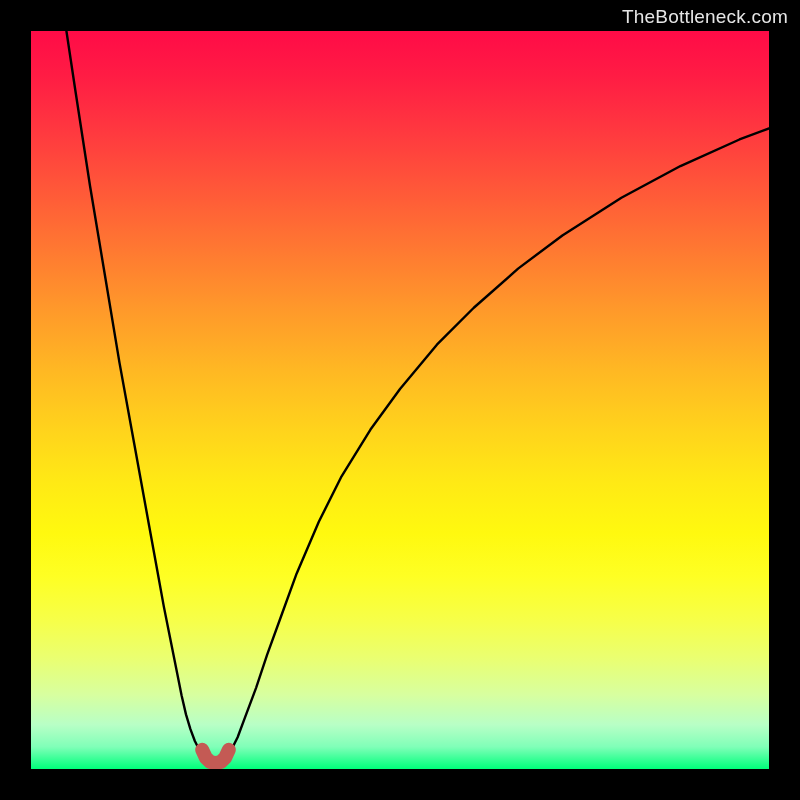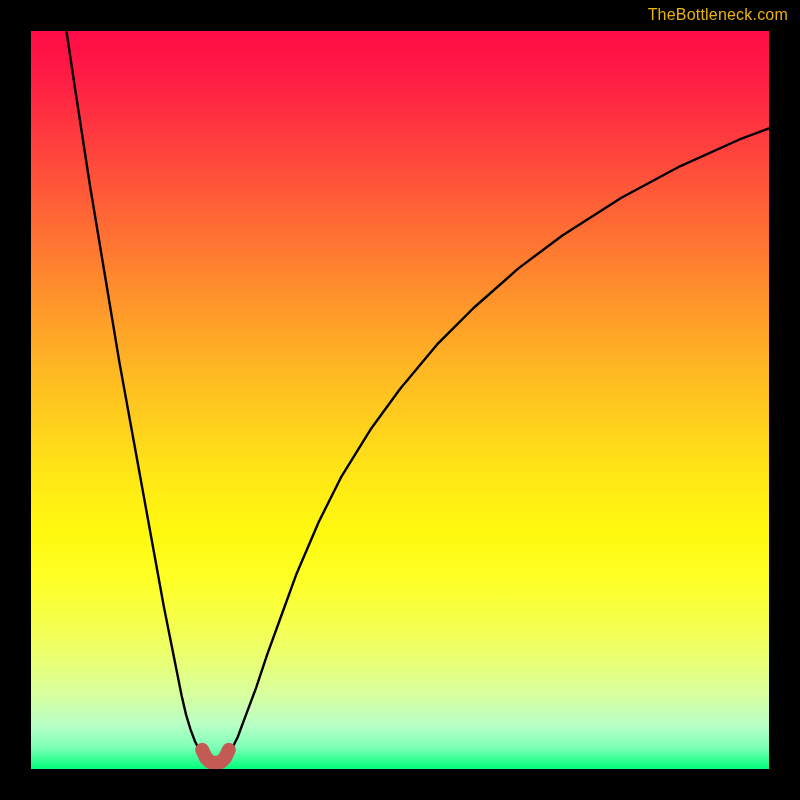--- a/index.html
+++ b/index.html
@@ -67,22 +67,22 @@
     fill: none;
     stroke: #c45a54;
     stroke-width: 14;
     stroke-linecap: round;
     stroke-linejoin: round;
   }
   .watermark {
     position: absolute;
     top: 6px;
     right: 12px;
-    color: #eab308;
-    font-size: 16px;
+    color: #e5e5e5;
+    font-size: 19px;
     letter-spacing: 0.2px;
     font-weight: 400;
     user-select: none;
   }
 </style>
 </head>
 <body>
 
 <div class="stage">
 

